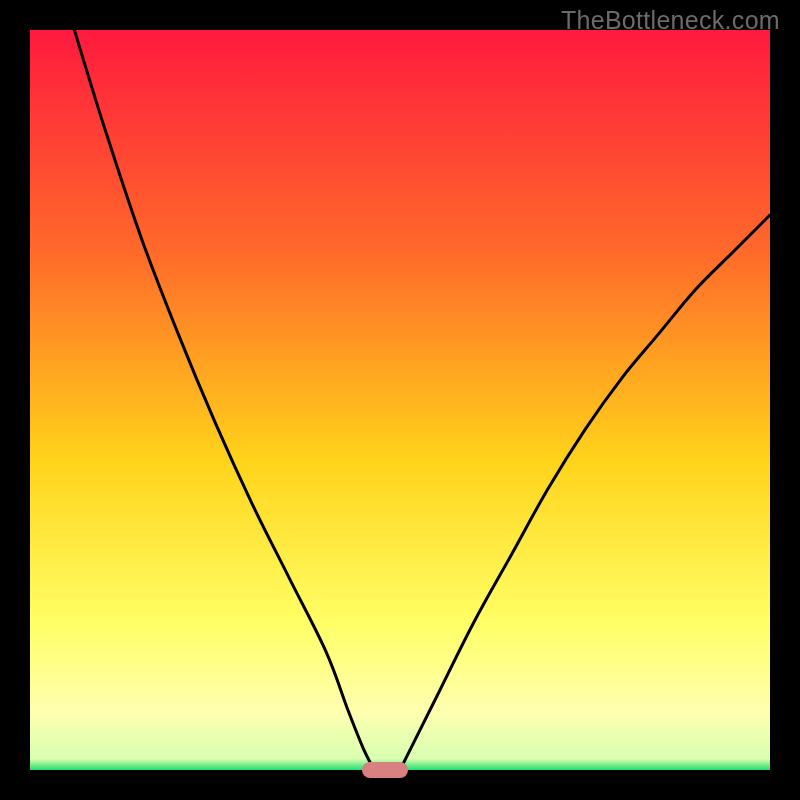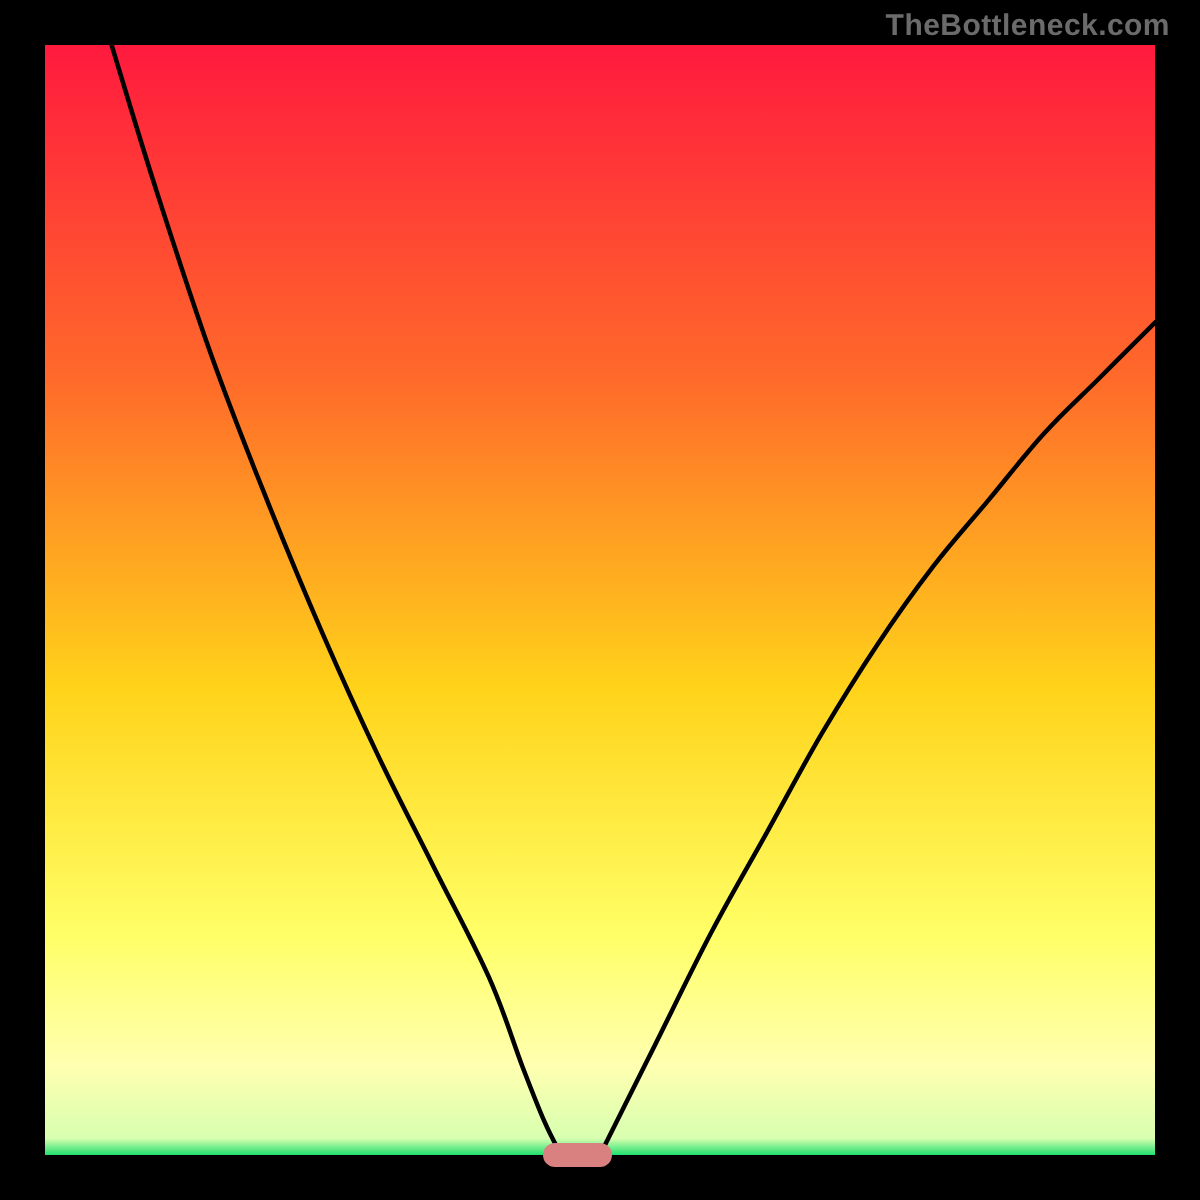--- a/index.html
+++ b/index.html
@@ -1,17 +1,17 @@
 <!DOCTYPE html>
 <html><head>
 <meta charset="utf-8">
 <style>
   html,body{margin:0;padding:0;width:800px;height:800px;background:#000;overflow:hidden;font-family:Arial,Helvetica,sans-serif}
   .frame{position:absolute;left:0;top:0;width:800px;height:800px;background:#000}
-  .watermark{position:absolute;top:6px;right:20px;color:#6b6b6b;font-size:20px;font-weight:700;letter-spacing:.3px}
+  .watermark{position:absolute;top:6px;right:20px;color:#6b6b6b;font-size:25px;font-weight:400;letter-spacing:.3px}
   .plot{position:absolute;left:30px;top:30px;width:740px;height:740px}
   .gradient{width:100%;height:100%}
   .curve{position:absolute;left:0;top:0;width:740px;height:740px;pointer-events:none}
   .marker{position:absolute;width:46px;height:16px;border-radius:8px;background:#d98080;transform:translate(-50%,-50%)}
 </style>
 </head>
 <body>
 
 <div class="frame">
   <div class="watermark">TheBottleneck.com</div>

